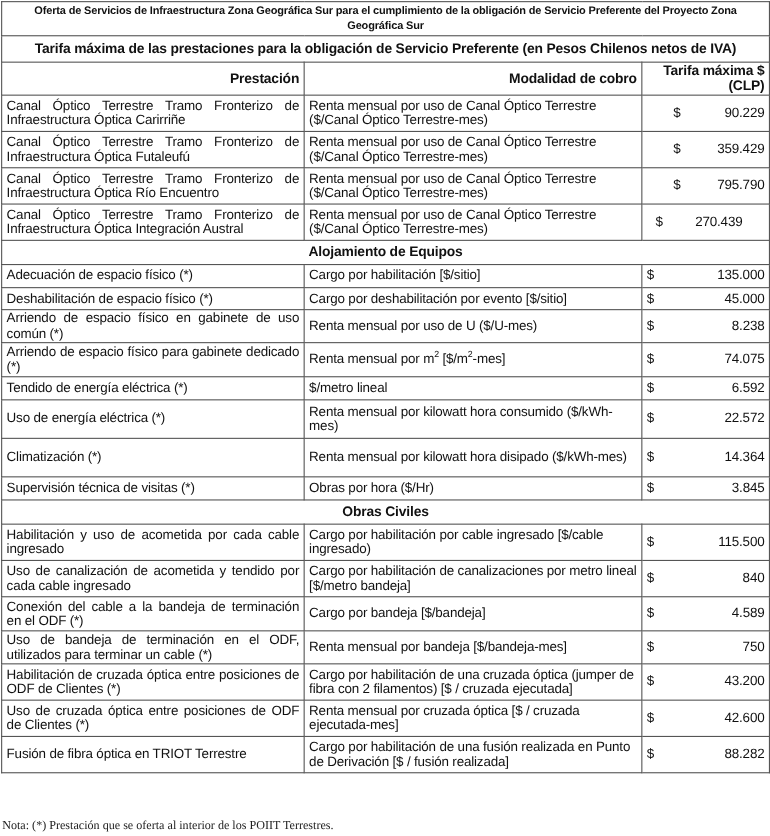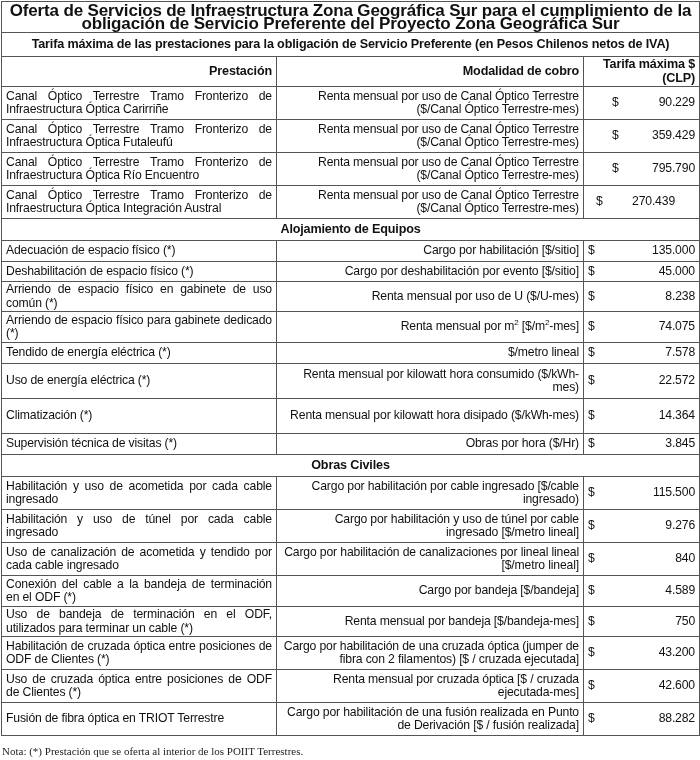--- a/index.html
+++ b/index.html
@@ -10,26 +10,26 @@
     width: 698px; border-collapse: collapse; table-layout: fixed;
     font-family: "Liberation Sans", sans-serif; font-size: 12.2px; line-height: 13.5px;
     letter-spacing: -0.15px;
   }
   table.tarifas td, table.tarifas th {
     border: 1px solid #555; padding: 1px 4px; vertical-align: middle;
   }
   col.c1 { width: 275px; }
   col.c2 { width: 307px; }
   col.c3 { width: 116px; }
-  .title-cell { text-align: center; font-weight: bold; font-size: 17px; height: 28px; }
+  .title-cell { text-align: center; font-weight: bold; font-size: 10px; height: 28px; }
   .subtitle-cell { text-align: center; font-weight: bold; font-size: 12.6px; height: 21px; }
   .head-cell { text-align: right; font-weight: bold; font-size: 12.6px; height: 26px; }
   .section-cell { text-align: center; font-weight: bold; font-size: 12.6px; height: 19px; }
   .prest { text-align: justify; text-align-last: left; }
-  .modal { text-align: right; }
+  .modal { text-align: left; }
   .tarifa { padding: 0 14px 0 16px; }
   .tarifa .wrap { display: flex; justify-content: space-between; align-items: center; }
   .tarifa.shifted { padding-left: 28px; }
   .tarifa.wide { padding-left: 12px; padding-right: 24px; }
   .money-sign { }
   .money-value { text-align: right; }
   sup { font-size: 8px; line-height: 0; vertical-align: super; }
   .note {
     position: absolute; left: 2px; top: 745px;
     font-family: "Liberation Serif", serif; font-size: 11px; color: #222;
@@ -146,21 +146,21 @@
             <span class="money-value">74.075</span>
           </div>
         </td>
     </tr>
     <tr class="r1">
       <td class="prest">Tendido de energía eléctrica (*)</td>
       <td class="modal">$/metro lineal</td>
       <td class="tarifa">
           <div class="wrap">
             <span class="money-sign">$</span>
-            <span class="money-value">7.578</span>
+            <span class="money-value">6.592</span>
           </div>
         </td>
     </tr>
     <tr class="r2l">
       <td class="prest">Uso de energía eléctrica (*)</td>
       <td class="modal">Renta mensual por kilowatt hora consumido ($/kWh-mes)</td>
       <td class="tarifa">
           <div class="wrap">
             <span class="money-sign">$</span>
             <span class="money-value">22.572</span>
@@ -195,32 +195,22 @@
       <td class="prest">Habilitación y uso de acometida por cada cable ingresado</td>
       <td class="modal">Cargo por habilitación por cable ingresado [$/cable ingresado)</td>
       <td class="tarifa">
           <div class="wrap">
             <span class="money-sign">$</span>
             <span class="money-value">115.500</span>
           </div>
         </td>
     </tr>
     <tr class="r2">
-      <td class="prest">Habilitación y uso de túnel por cada cable ingresado</td>
-      <td class="modal">Cargo por habilitación y uso de túnel por cable ingresado [$/metro lineal]</td>
-      <td class="tarifa">
-          <div class="wrap">
-            <span class="money-sign">$</span>
-            <span class="money-value">9.276</span>
-          </div>
-        </td>
-    </tr>
-    <tr class="r2">
       <td class="prest">Uso de canalización de acometida y tendido por cada cable ingresado</td>
-      <td class="modal">Cargo por habilitación de canalizaciones por lineal lineal [$/metro lineal]</td>
+      <td class="modal">Cargo por habilitación de canalizaciones por metro lineal [$/metro bandeja]</td>
       <td class="tarifa">
           <div class="wrap">
             <span class="money-sign">$</span>
             <span class="money-value">840</span>
           </div>
         </td>
     </tr>
     <tr class="r2m">
       <td class="prest">Conexión del cable a la bandeja de terminación en el ODF (*)</td>
       <td class="modal">Cargo por bandeja [$/bandeja]</td>

